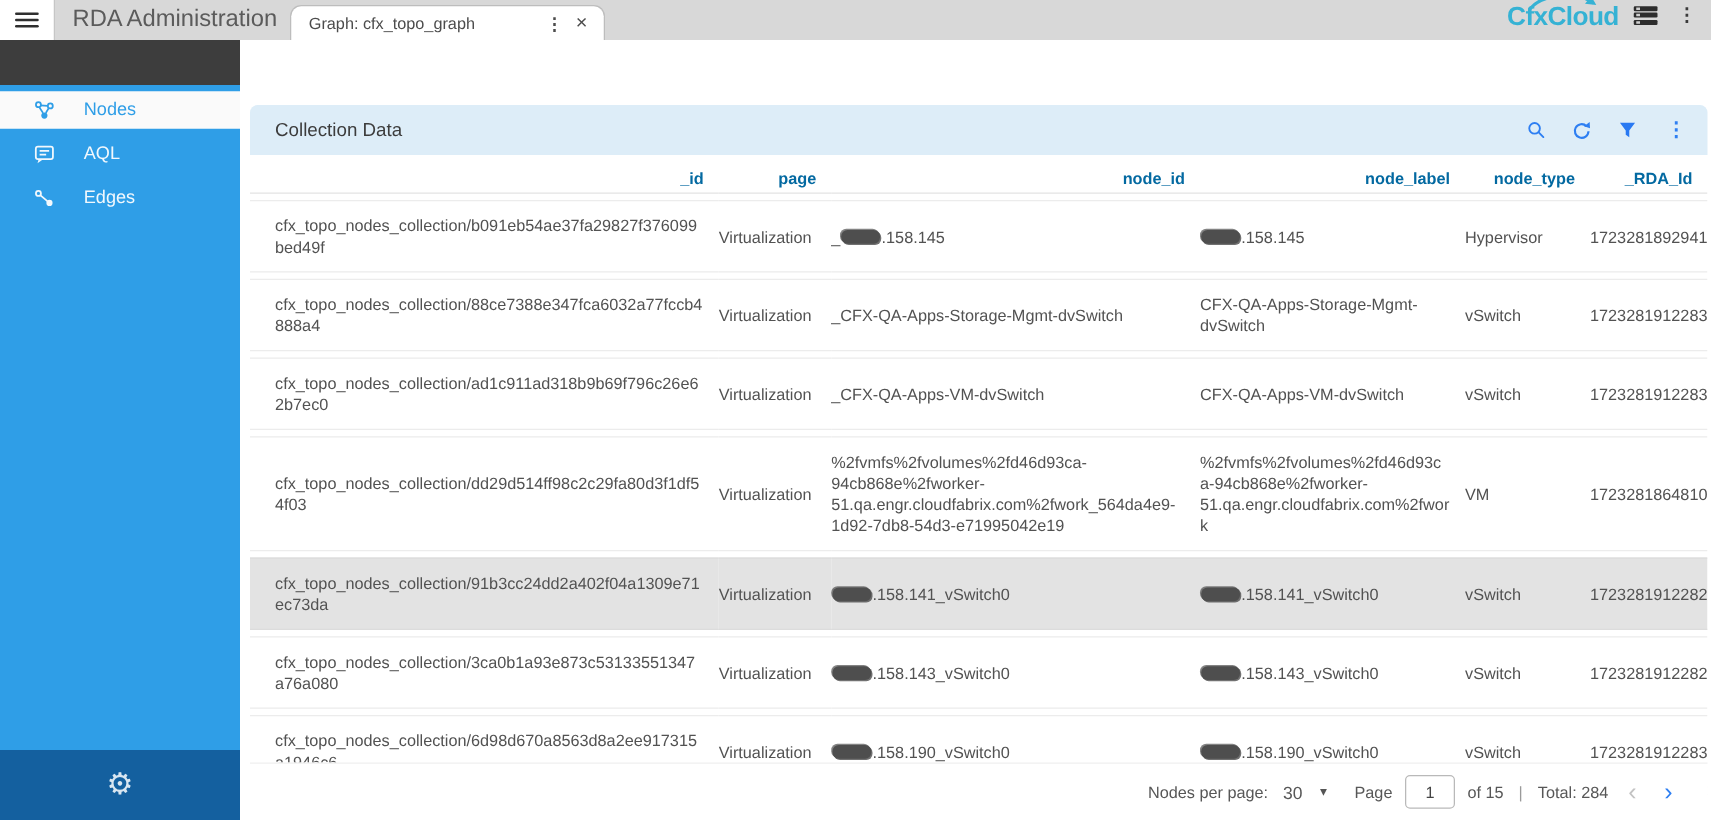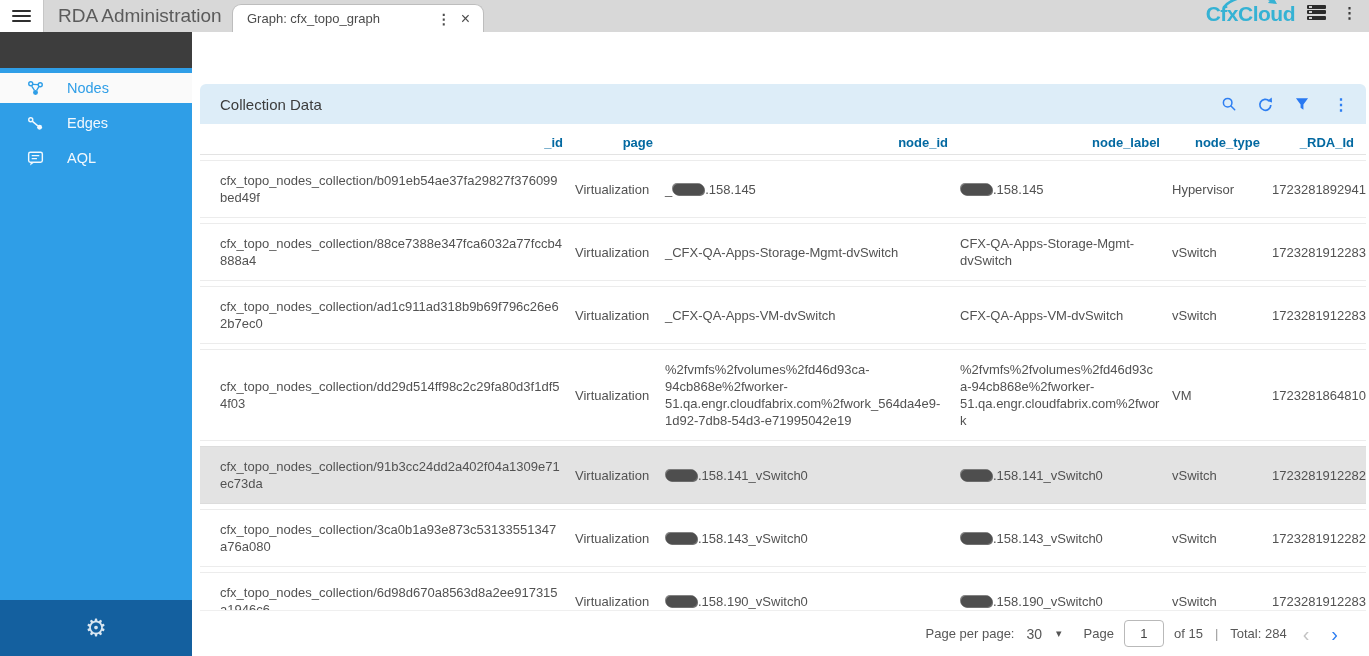--- a/index.html
+++ b/index.html
@@ -119,33 +119,33 @@
     <svg width="19" height="19" viewBox="0 0 20 20">
       <path d="M6.8 5.6 L12.8 6 M6 7.6 L8.9 12 M13.6 8 L11.2 12" stroke="currentColor" stroke-width="1.4" fill="none"></path>
       <circle cx="5" cy="5" r="2.1" fill="none" stroke="currentColor" stroke-width="1.5"></circle>
       <circle cx="15" cy="6" r="2.1" fill="none" stroke="currentColor" stroke-width="1.5"></circle>
       <circle cx="10" cy="14.2" r="2.6" fill="currentColor"></circle>
     </svg>
     <span>Nodes</span>
   </div>
   <div class="side-item">
     <svg width="19" height="19" viewBox="0 0 20 20">
+      <rect x="2.8" y="3.5" width="14.4" height="10.5" rx="1.8" fill="none" stroke="currentColor" stroke-width="1.5"></rect>
+      <path d="M6 7 h8 M6 10.2 h5.5" stroke="currentColor" stroke-width="1.4" fill="none"></path>
+      <path d="M5.2 14 L4.2 17.4 L9 14 Z" fill="currentColor"></path>
+    </svg>
+    <span>AQL</span>
+  </div>
+  <div class="side-item">
+    <svg width="19" height="19" viewBox="0 0 20 20">
       <line x1="6.5" y1="7.5" x2="12.5" y2="12.5" stroke="currentColor" stroke-width="1.5"></line>
       <circle cx="5" cy="6" r="2.1" fill="none" stroke="currentColor" stroke-width="1.5"></circle>
       <circle cx="14.3" cy="14" r="2.6" fill="currentColor"></circle>
     </svg>
     <span>Edges</span>
-  </div>
-  <div class="side-item">
-    <svg width="19" height="19" viewBox="0 0 20 20">
-      <rect x="2.8" y="3.5" width="14.4" height="10.5" rx="1.8" fill="none" stroke="currentColor" stroke-width="1.5"></rect>
-      <path d="M6 7 h8 M6 10.2 h5.5" stroke="currentColor" stroke-width="1.4" fill="none"></path>
-      <path d="M5.2 14 L4.2 17.4 L9 14 Z" fill="currentColor"></path>
-    </svg>
-    <span>AQL</span>
   </div>
   <div class="sidebar-footer">
     <span class="gear">⚙</span>
   </div>
 </aside>
 
 <main class="panel">
   <div class="panel-header">
     <span class="panel-title">Collection Data</span>
     <div class="header-icons">
@@ -253,21 +253,21 @@
             <td><span class="redacted"></span>.158.190_vSwitch1</td>
             <td><span class="redacted"></span>.158.190_vSwitch1</td>
             <td>vSwitch</td>
             <td>17232819122830</td>
           </tr>
         </tbody>
     </table>
   </div>
 
   <div class="pagination">
-    <span>Page per page:</span>
+    <span>Nodes per page:</span>
     <span class="rpp-value">30</span>
     <span class="caret">▾</span>
     <span class="page-label">Page</span>
     <input class="page-input" value="1" style="">
     <span>of 15</span>
     <span class="pg-sep">|</span>
     <span>Total: 284</span>
     <span class="chev prev">‹</span>
     <span class="chev next">›</span>
   </div>

